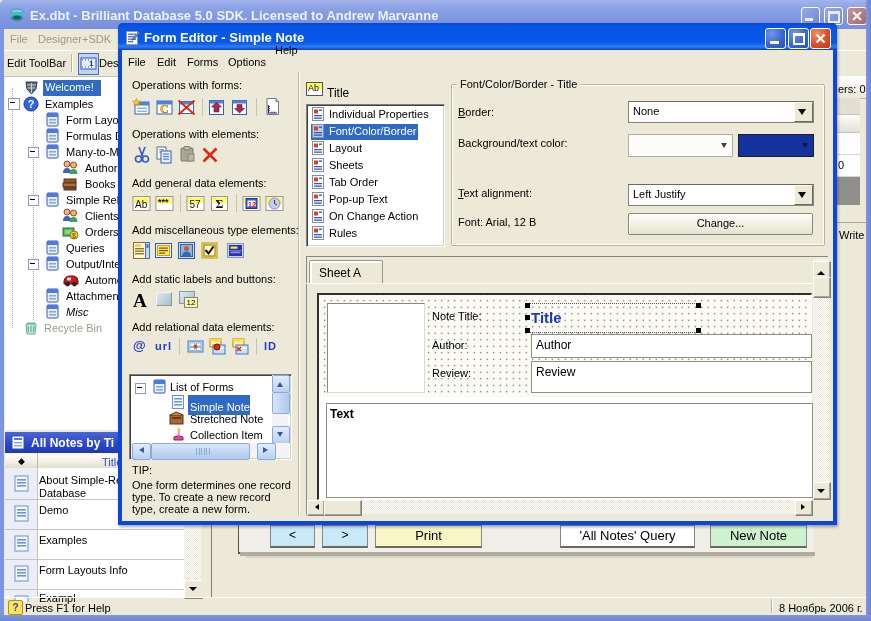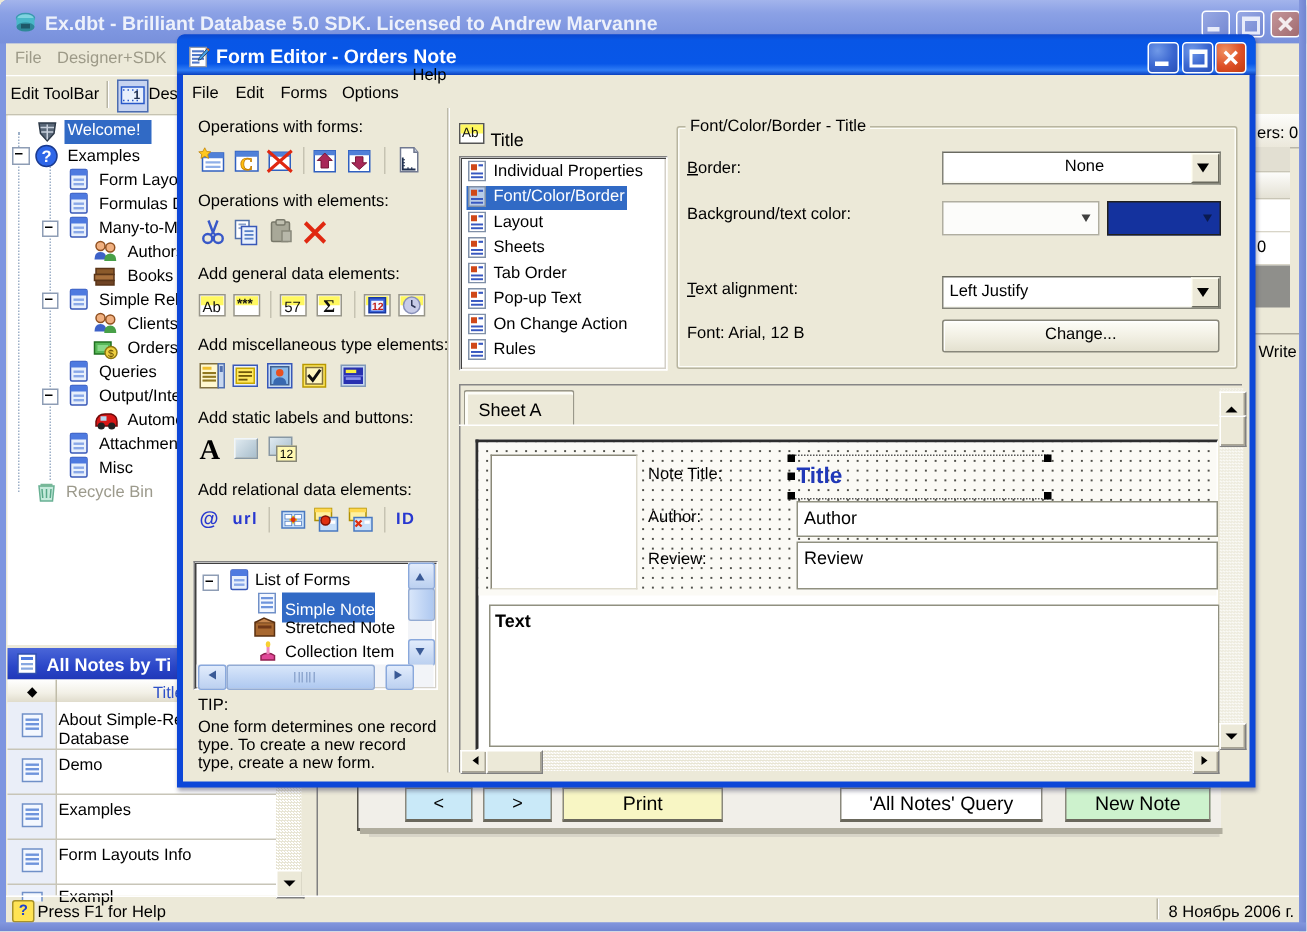--- a/index.html
+++ b/index.html
@@ -186,21 +186,21 @@
           <rect x="4" y="10" width="7" height="1.6" fill="#89A8E8"></rect>
         </svg></div>
 <div class="ab" style="left:66px;top:290px;">Attachmen</div>
 
 <div class="ab" style="left:45px;top:304px;width:16px;height:16px;"><svg width="16" height="16">
           <rect x="2" y="1" width="11" height="13" rx="1" fill="#E8F0FC" stroke="#3858B8"></rect>
           <rect x="2" y="1" width="11" height="4" fill="#4E7AE0"></rect>
           <rect x="4" y="7" width="7" height="1.6" fill="#89A8E8"></rect>
           <rect x="4" y="10" width="7" height="1.6" fill="#89A8E8"></rect>
         </svg></div>
-<div class="ab" style="left:66px;top:306px;">Misc</div>
+<div class="ab" style="left:66px;top:306px;font-style:italic;">Misc</div>
 
 <div class="ab" style="left:23px;top:320px;width:16px;height:16px;"><svg width="16" height="16">
           <path d="M3 4 L13 4 L12 14 L4 14 Z" fill="#BFE8D8" stroke="#58A888" opacity="0.9"></path>
           <path d="M5 6 L5.5 12 M8 6 L8 12 M11 6 L10.5 12" stroke="#58A888"></path>
           <rect x="4" y="2.5" width="8" height="1.8" fill="#78B898"></rect>
         </svg></div>
 <div class="ab" style="left:44px;top:322px;color:#9C9A8C;">Recycle Bin</div>
 </div>
 
 <div id="table">
@@ -315,21 +315,21 @@
 
 <div class="ab" style="left:126px;top:31px;width:14px;height:14px;"><svg width="14" height="14">
           <rect x="0.5" y="0.5" width="11" height="13" fill="#fff" stroke="#9098A8"></rect>
           <rect x="2" y="2.5" width="8" height="1.4" fill="#5078C8"></rect>
           <rect x="2" y="5" width="8" height="1.4" fill="#5078C8"></rect>
           <rect x="2" y="7.5" width="8" height="1.4" fill="#5078C8"></rect>
           <rect x="2" y="10" width="5" height="1.4" fill="#5078C8"></rect>
           <path d="M12.5 1 L13.8 2.3 L8 8.6 L6.2 9.2 L7 7.2 Z" fill="#48A0E8" stroke="#204060" stroke-width="0.6"></path>
           <path d="M12.5 1 L13.8 2.3 L13 3 L11.8 1.8 Z" fill="#E06820"></path>
         </svg></div>
-<div class="ab wtitle" style="left:144px;top:30px;">Form Editor - Orders Note</div>
+<div class="ab wtitle" style="left:144px;top:30px;">Form Editor - Simple Note</div>
 
 <div class="ab" style="left:765px;top:28px;width:19px;height:19px;border:1px solid #fff;border-radius:3px;background:radial-gradient(circle at 30% 25%,#7099E8 0%,#3A66D0 55%,#2850B8 100%);">
         <div class="ab" style="left:4px;top:12px;width:9px;height:3px;background:#fff;"></div>
       </div>
 <div class="ab" style="left:788px;top:28px;width:19px;height:19px;border:1px solid #fff;border-radius:3px;background:radial-gradient(circle at 30% 25%,#7099E8 0%,#3A66D0 55%,#2850B8 100%);">
         <div class="ab" style="left:4px;top:4px;width:8px;height:7px;border:2px solid #fff;border-top-width:3px;"></div>
       </div>
 <div class="ab" style="left:810px;top:28px;width:19px;height:19px;border:1px solid #fff;border-radius:3px;background:radial-gradient(circle at 30% 25%,#F09060 0%,#DD4F26 55%,#C03A10 100%);">
 <svg class="ab" style="left:3px;top:3px;" width="13" height="13" viewBox="0 0 13 13">
           <path d="M2.5 2.5 L10.5 10.5 M10.5 2.5 L2.5 10.5" stroke="#fff" stroke-width="2.2"></path>
@@ -652,21 +652,21 @@
             <rect x="2" y="2.5" width="4" height="4" fill="#D04818"></rect>
             <rect x="7" y="2.5" width="3" height="1.4" fill="#3858C0"></rect>
             <rect x="2" y="8" width="8" height="1.3" fill="#3858C0"></rect>
             <rect x="2" y="10.5" width="8" height="1.3" fill="#3858C0"></rect>
           </svg></div>
 <div class="ab" style="left:329px;top:227px;">Rules</div>
 
 <div class="ab" style="left:451px;top:84px;width:372px;height:160px;border:1px solid #B8B5A0;border-radius:2px;box-shadow:inset 0 0 0 1px #FDFDF8;"></div>
 <div class="ab" style="left:457px;top:78px;background:#ECE9D8;padding:0 3px;">Font/Color/Border - Title</div>
 <div class="ab" style="left:458px;top:106px;"><span style="text-decoration:underline;">B</span>order:</div>
-<div class="ab combo" style="left:628px;top:101px;width:184px;height:20px;text-align:center;">
+<div class="ab combo" style="left:628px;top:101px;width:184px;height:20px;">
           <div style="padding:3px 0 0 4px;">None</div>
           <div class="cbtn"></div>
         </div>
 <div class="ab" style="left:458px;top:137px;">Background/text color:</div>
 <div class="ab" style="left:628px;top:134px;width:103px;height:21px;background:#FCFCFA;border:1px solid #B0AEA0;">
           <div class="ab" style="right:5px;top:8px;border:3.5px solid transparent;border-top:5px solid #404040;"></div>
         </div>
 <div class="ab" style="left:738px;top:134px;width:74px;height:21px;background:#14329E;border:1px solid #202020;">
           <div class="ab" style="right:5px;top:8px;border:3.5px solid transparent;border-top:5px solid #0A1A50;"></div>
         </div>

